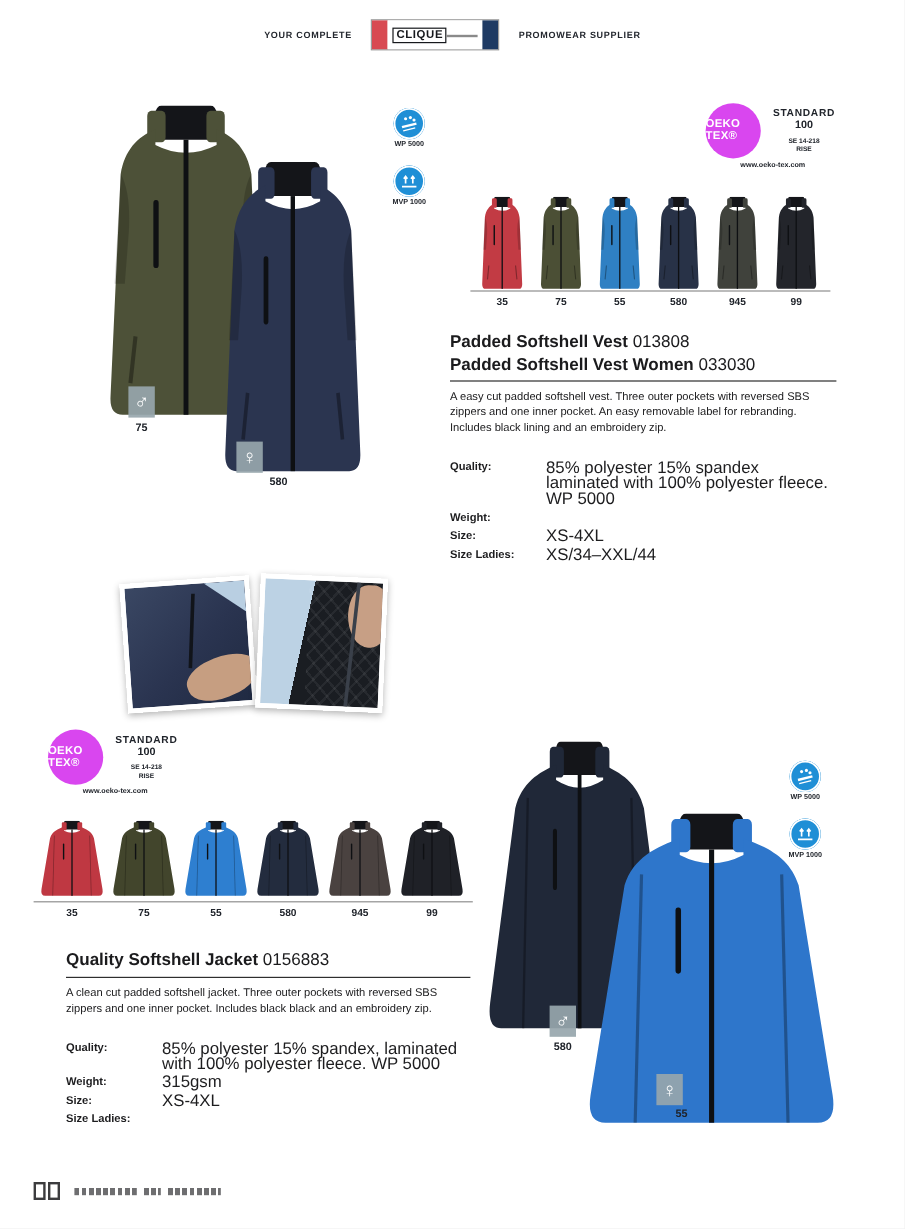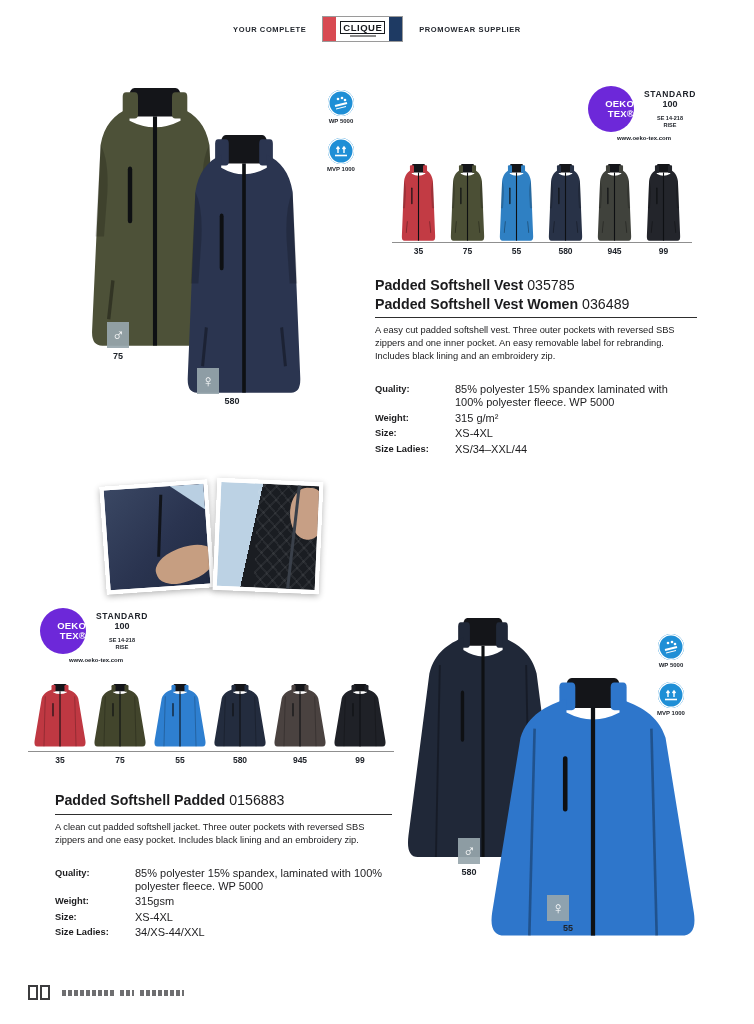--- a/index.html
+++ b/index.html
@@ -10,35 +10,35 @@
     font-family:"Liberation Sans", sans-serif; color:#1d1d1f;
   }
   
   .header { position:absolute; top:16px; left:0; width:100%;
     display:flex; align-items:center; justify-content:center; gap:16px; }
   .header .htext { font-size:7.5px; font-weight:bold; letter-spacing:.6px; color:#23272e; }
   .clique-logo { display:flex; align-items:stretch; border:1px solid #9a9a9a; background:#fff; }
   .clique-logo .block { width:13px; height:24px; }
   .clique-logo .red { background:#d84a52; }
   .clique-logo .navy { background:#1e3a63; }
-  .clique-logo .mid { display:flex; flex-direction:column; align-items:center; justify-content:center; padding:2px 4px; background:#fff; }
+  .clique-logo .mid { display:flex; flex-direction:row; align-items:center; justify-content:center; padding:2px 4px; background:#fff; }
   .clique-logo .word { font-size:9.5px; font-weight:bold; letter-spacing:.5px; color:#16181c; border:1px solid #16181c; padding:0 2px; line-height:11px; }
   .clique-logo .tagline { width:26px; height:2px; background:#8a8a8a; margin-top:1px; }
 
   
   .cert-badge { position:absolute; width:34px; text-align:center; }
   .cert-badge .circ { width:26px; height:26px; margin:0 auto; border-radius:50%;
     background:#1f8fd6; box-shadow:inset 0 0 0 1.5px #ffffff, inset 0 0 0 4px #1f8fd6;
     display:flex; align-items:center; justify-content:center; }
   .cert-badge .lbl { font-size:6px; font-weight:bold; margin-top:2px; color:#20242b; }
 
   .oeko { position:absolute; width:112px; }
   .oeko .row { display:flex; align-items:flex-start; gap:6px; }
-  .oeko .circ { width:46px; height:46px; border-radius:50%; background:#6d28d9; flex:0 0 auto;
-    display:flex; flex-direction:column; align-items:flex-end; justify-content:center; color:#fff;
+  .oeko .circ { width:46px; height:46px; border-radius:50%; background:#d946ef; flex:0 0 auto;
+    display:flex; flex-direction:column; align-items:flex-start; justify-content:center; color:#fff;
     font-weight:bold; font-size:9.5px; line-height:10.5px; letter-spacing:.2px; }
   .oeko .txt { padding-top:3px; text-align:center; flex:1; }
   .oeko .std { font-size:8.5px; font-weight:bold; letter-spacing:.6px; color:#20242b; line-height:10px; }
   .oeko .num { font-size:9px; font-weight:bold; color:#20242b; line-height:11px; }
   .oeko .cert { font-size:5.5px; font-weight:bold; color:#20242b; margin-top:5px; line-height:7px; }
   .oeko .inst { font-size:5.5px; font-weight:bold; color:#20242b; line-height:7px; }
   .oeko .url { text-align:center; font-size:6px; font-weight:bold; color:#20242b; margin-top:3px; }
 
   
   .strip { position:absolute; }
@@ -57,21 +57,21 @@
 
   
   .info { position:absolute; }
   .info .title { font-size:14.2px; line-height:18.5px; color:#1b1b1d; }
   .info .title b { font-weight:bold; }
   .info .rule { border-top:1.5px solid #2e2e2e; margin:4px 0 6px; }
   .info .desc { font-size:9.3px; line-height:13px; color:#202022; }
   .info .specs { margin-top:20px; }
   .spec-row { display:flex; margin-bottom:2.5px; }
   .spec-row .sl { width:80px; flex:0 0 auto; font-size:9.3px; font-weight:bold; line-height:13px; }
-  .spec-row .sv { flex:1; font-size:11px; line-height:13px; }
+  .spec-row .sv { flex:1; font-size:14px; line-height:13px; }
 
   
   .detail { position:absolute; border:4px solid #fff; box-shadow:0 2px 6px rgba(0,0,0,.3); overflow:hidden; }
   .detail .inner { position:absolute; inset:0; }
 
   
   .footer { position:absolute; left:28px; top:985px; display:flex; align-items:center; gap:12px; }
   .pages-icon { display:flex; gap:2px; }
   .pages-icon span { display:block; width:10px; height:15px; border:2px solid #3c3c3e; background:#fff; }
   .microtext { display:flex; gap:6px; }
@@ -217,36 +217,35 @@
             <use href="#vest-shape"></use>
           </svg>
         <div class="num">99</div>
       </div>
     </div>
   </div>
 
   <div class="info" style="left:375px; top:276px; width:322px;">
     <div class="title">
       <b>Padded Softshell Vest</b>
-      <span>035785</span>
+      <span>013808</span>
     </div>
     <div class="title">
       <b>Padded Softshell Vest Women</b>
-      <span>036489</span>
+      <span>033030</span>
     </div>
     <div class="rule"></div>
     <div class="desc">A easy cut padded softshell vest. Three outer pockets with reversed SBS zippers and one inner pocket. An easy removable label for rebranding. Includes black lining and an embroidery zip.</div>
     <div class="specs">
       <div class="spec-row">
         <div class="sl">Quality:</div>
         <div class="sv">85% polyester 15% spandex laminated with 100% polyester fleece. WP 5000</div>
       </div>
       <div class="spec-row">
         <div class="sl">Weight:</div>
-        <div class="sv">315 g/m²</div>
       </div>
       <div class="spec-row">
         <div class="sl">Size:</div>
         <div class="sv">XS-4XL</div>
       </div>
       <div class="spec-row">
         <div class="sl">Size Ladies:</div>
         <div class="sv">XS/34–XXL/44</div>
       </div>
     </div>
@@ -320,41 +319,40 @@
         <svg viewBox="0 0 130 120" preserveAspectRatio="none" width="58" height="67" style="fill: rgb(31, 33, 39);">
             <use href="#jacket-shape"></use>
           </svg>
         <div class="num">99</div>
       </div>
     </div>
   </div>
 
   <div class="info" style="left:55px; top:791px; width:337px;">
     <div class="title">
-      <b>Padded Softshell Padded</b>
+      <b>Quality Softshell Jacket</b>
       <span>0156883</span>
     </div>
     <div class="rule"></div>
-    <div class="desc">A clean cut padded softshell jacket. Three outer pockets with reversed SBS zippers and one easy pocket. Includes black lining and an embroidery zip.</div>
+    <div class="desc">A clean cut padded softshell jacket. Three outer pockets with reversed SBS zippers and one inner pocket. Includes black black and an embroidery zip.</div>
     <div class="specs">
       <div class="spec-row">
         <div class="sl">Quality:</div>
         <div class="sv">85% polyester 15% spandex, laminated with 100% polyester fleece. WP 5000</div>
       </div>
       <div class="spec-row">
         <div class="sl">Weight:</div>
         <div class="sv">315gsm</div>
       </div>
       <div class="spec-row">
         <div class="sl">Size:</div>
         <div class="sv">XS-4XL</div>
       </div>
       <div class="spec-row">
         <div class="sl">Size Ladies:</div>
-        <div class="sv">34/XS-44/XXL</div>
       </div>
     </div>
   </div>
 
   <div class="models" style="left:398px; top:616px; width:312px; height:345px;">
     <svg viewBox="0 0 130 120" preserveAspectRatio="none" style="left: 0px; top: 2px; fill: rgb(32, 40, 56);" width="170" height="256">
         <use href="#jacket-shape"></use>
       </svg>
     <svg viewBox="0 0 130 120" preserveAspectRatio="none" style="left: 80px; top: 62px; fill: rgb(46, 118, 203);" width="230" height="276">
         <use href="#jacket-shape"></use>

